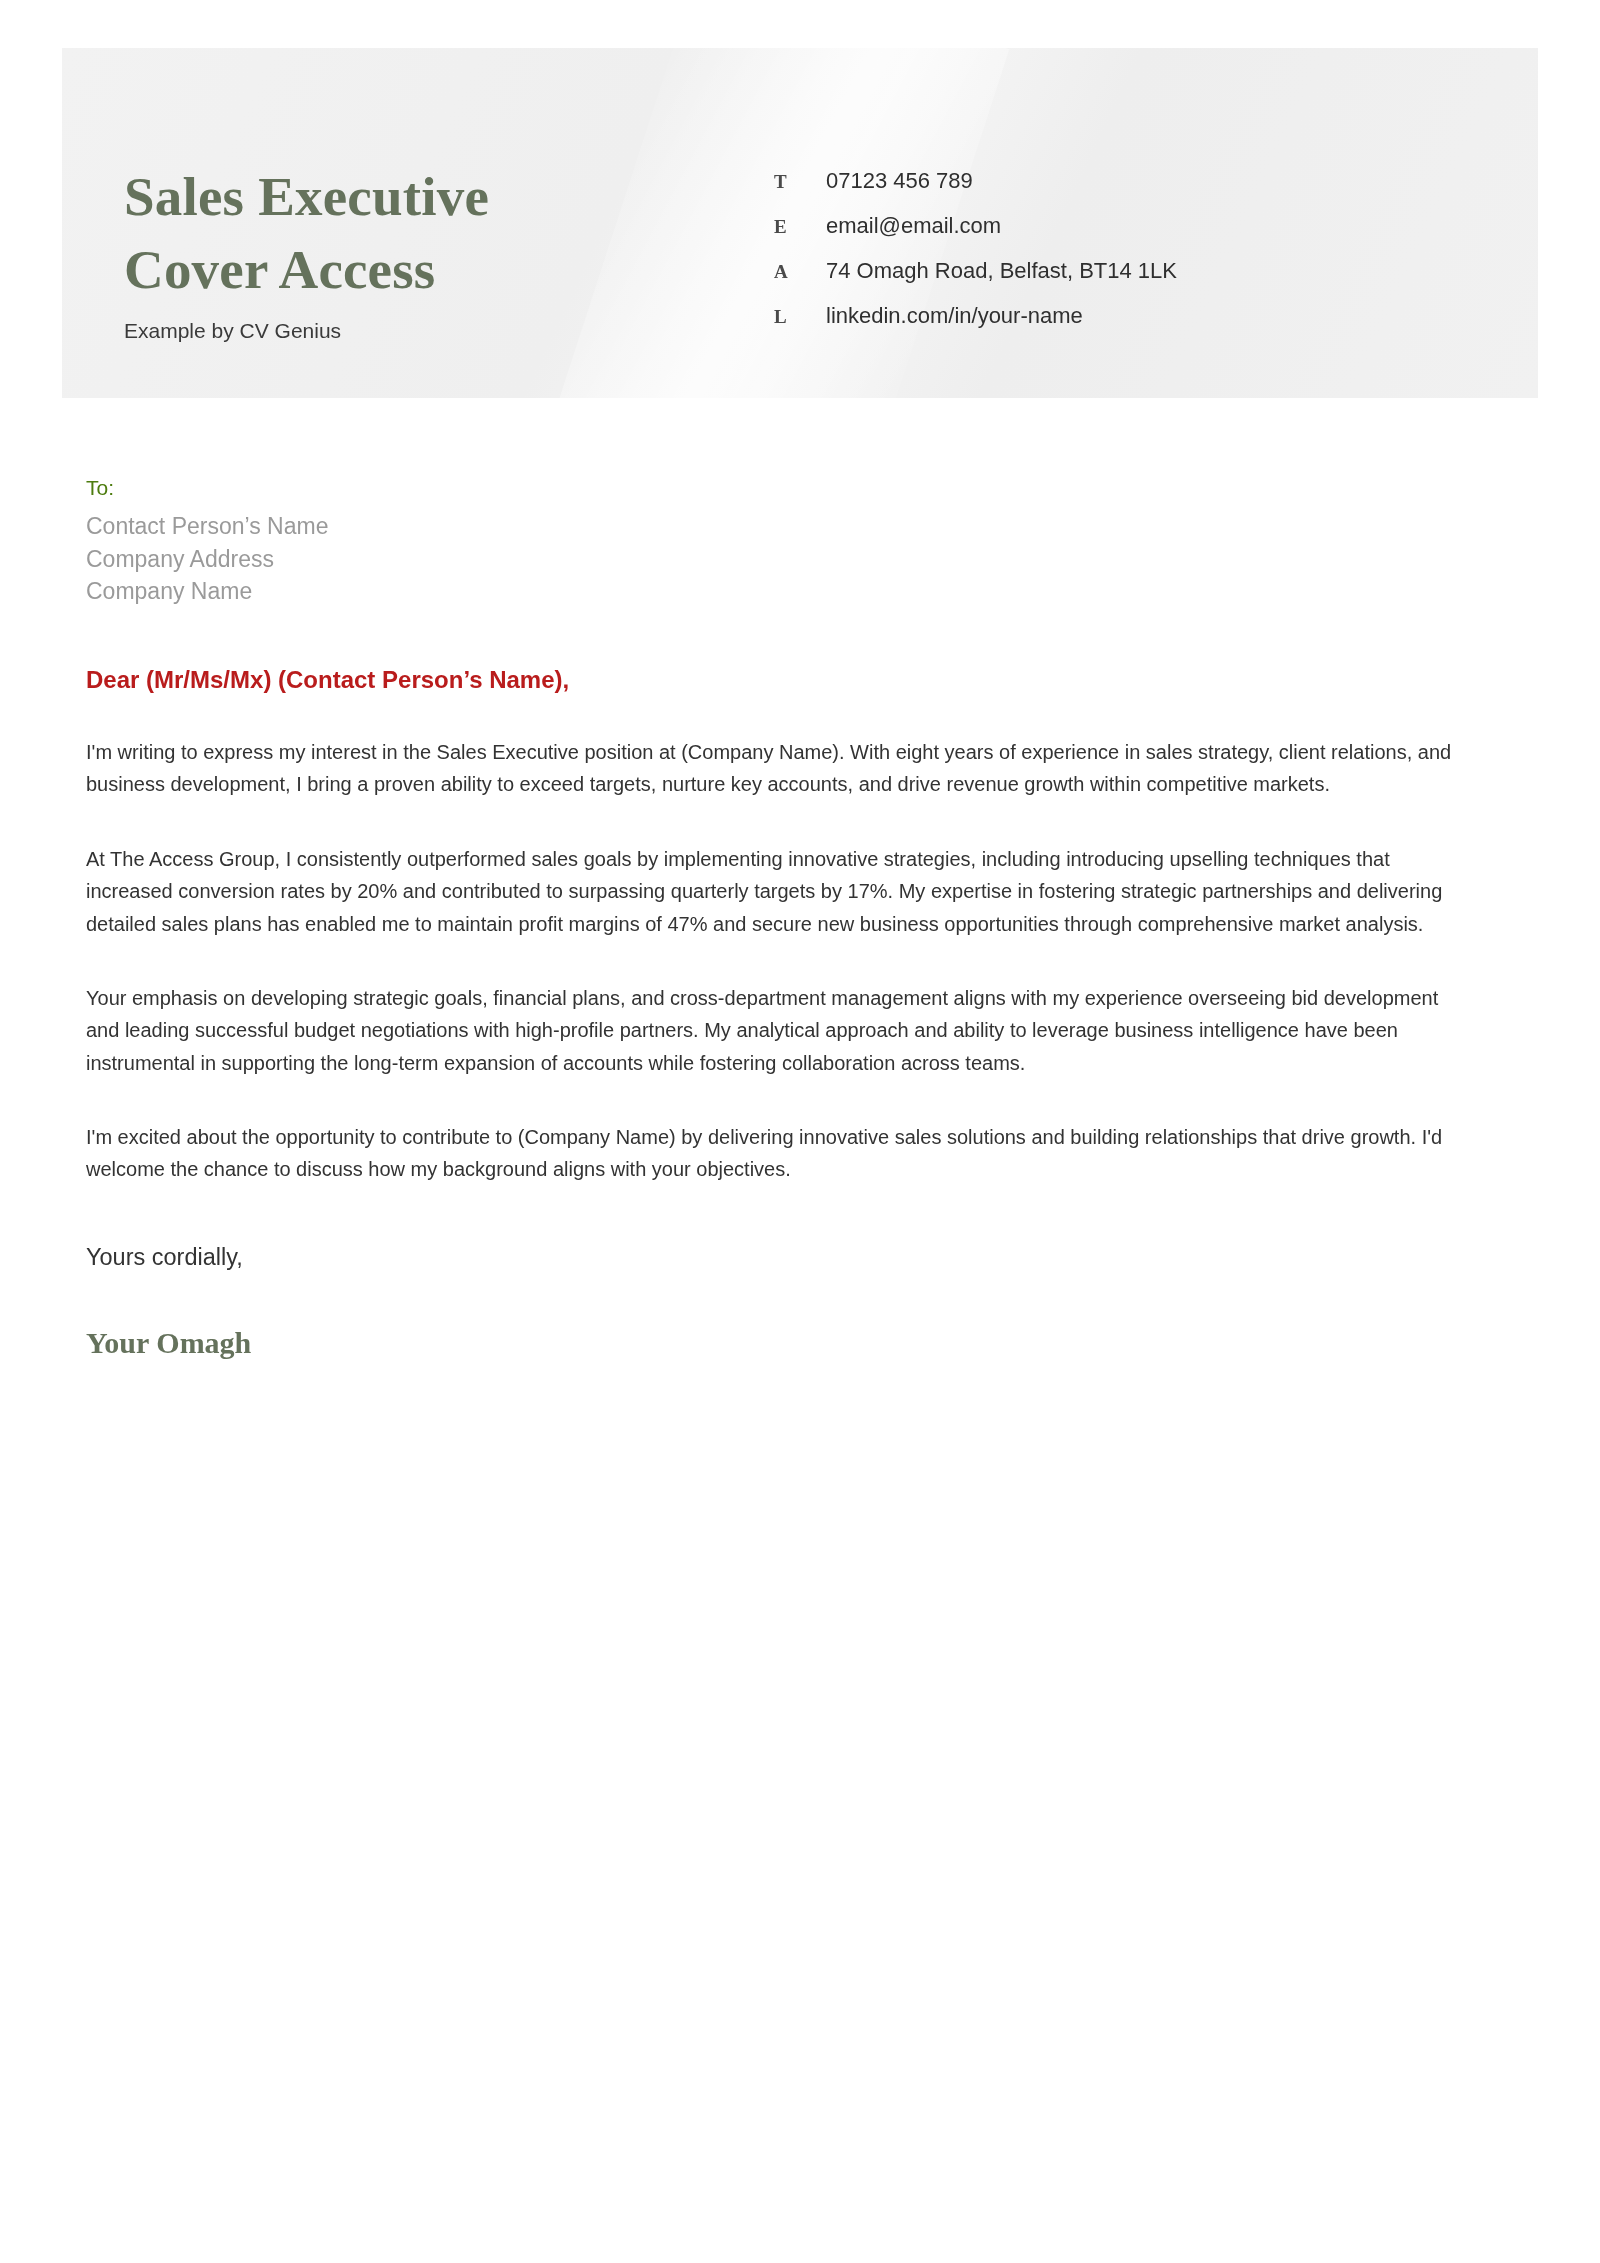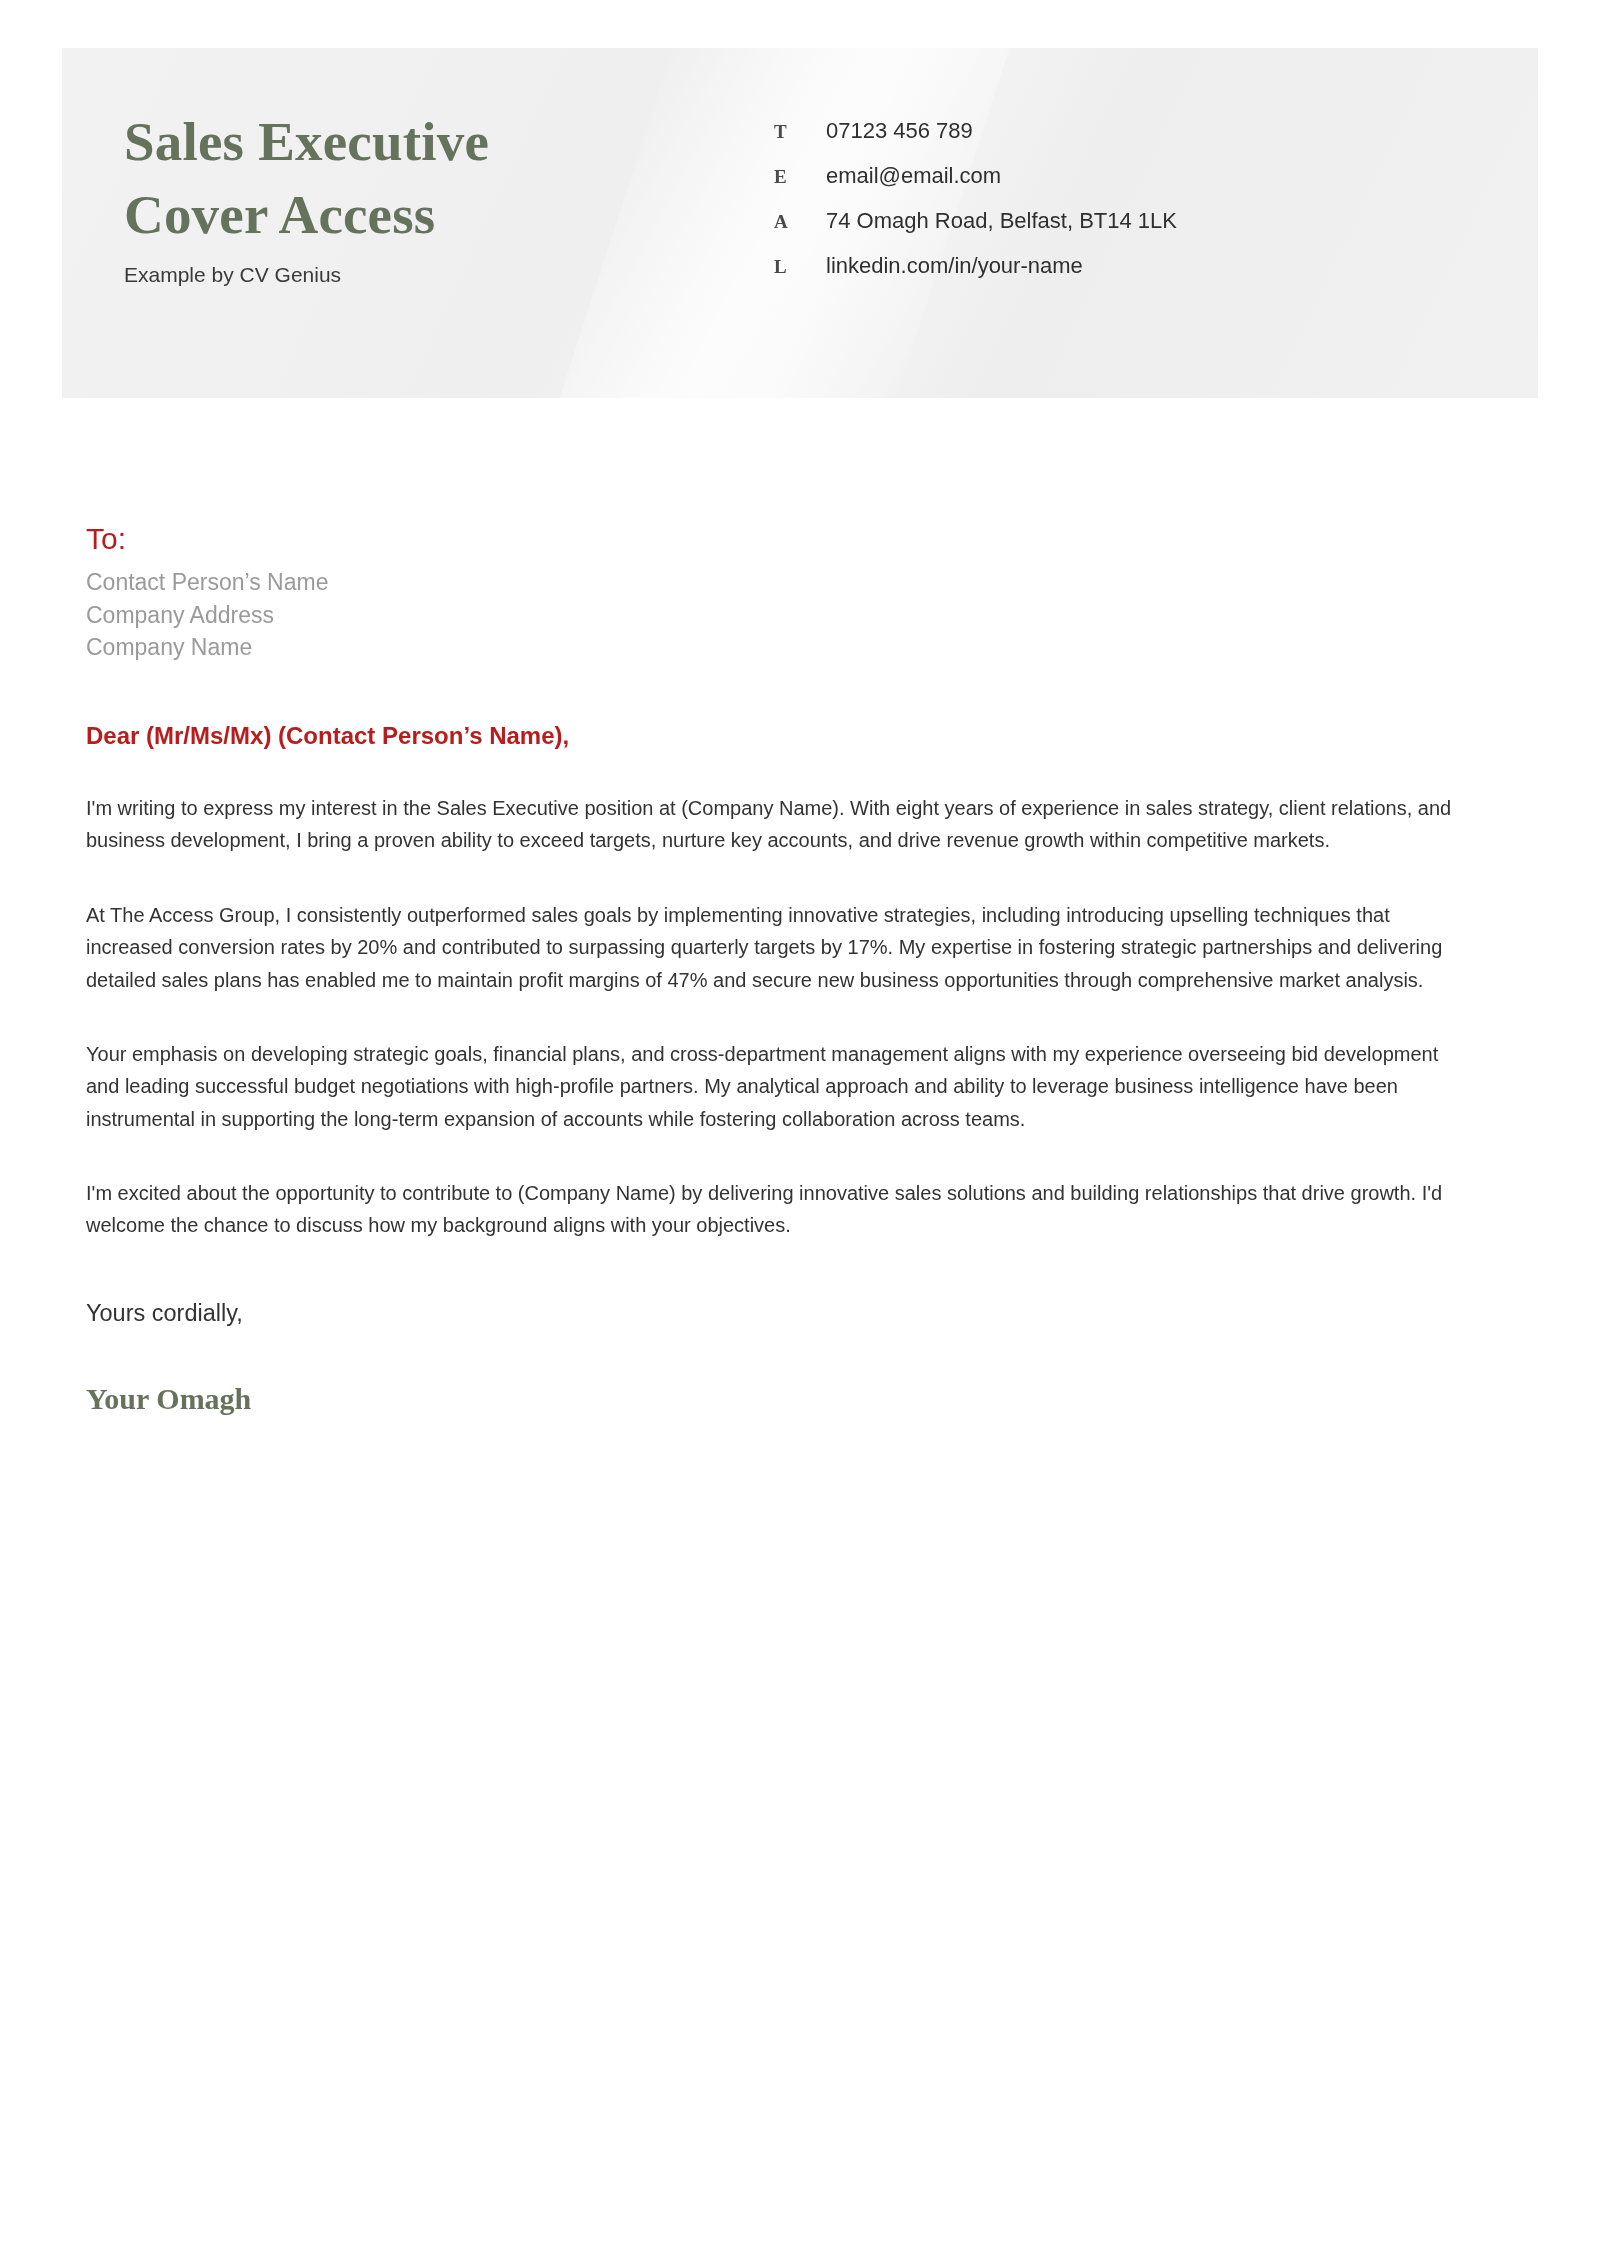--- a/index.html
+++ b/index.html
@@ -39,21 +39,21 @@
     width: 320px;
     height: 480px;
     background: linear-gradient(100deg, rgba(255,255,255,0) 0%, rgba(255,255,255,0.75) 50%, rgba(255,255,255,0) 100%);
     transform: rotate(18deg);
     pointer-events: none;
   }
   .header-inner {
     position: relative;
     z-index: 2;
     display: flex;
-    align-items: flex-start;
+    align-items: center;
     height: 100%;
     padding: 58px 0 0 62px;
     box-sizing: border-box;
   }
 
   .title-block {
     width: 620px;
   }
   .doc-title {
     font-family: "Liberation Serif", serif;
@@ -91,24 +91,23 @@
   .contact-val {
     font-size: 22px;
     color: #2f2f2f;
   }
 
   
   .body-area {
     padding: 78px 86px 0 86px;
   }
   .to-label {
-    font-size: 30px;
-    color: #b91c1c;
+    font-size: 21px;
+    color: #4d7c0f;
     margin-bottom: 10px;
-    margin-top: 46px;
   }
   .to-line {
     font-size: 23px;
     color: #9a9a9a;
     line-height: 1.42;
   }
   .salutation {
     margin-top: 58px;
     font-size: 24px;
     font-weight: bold;

